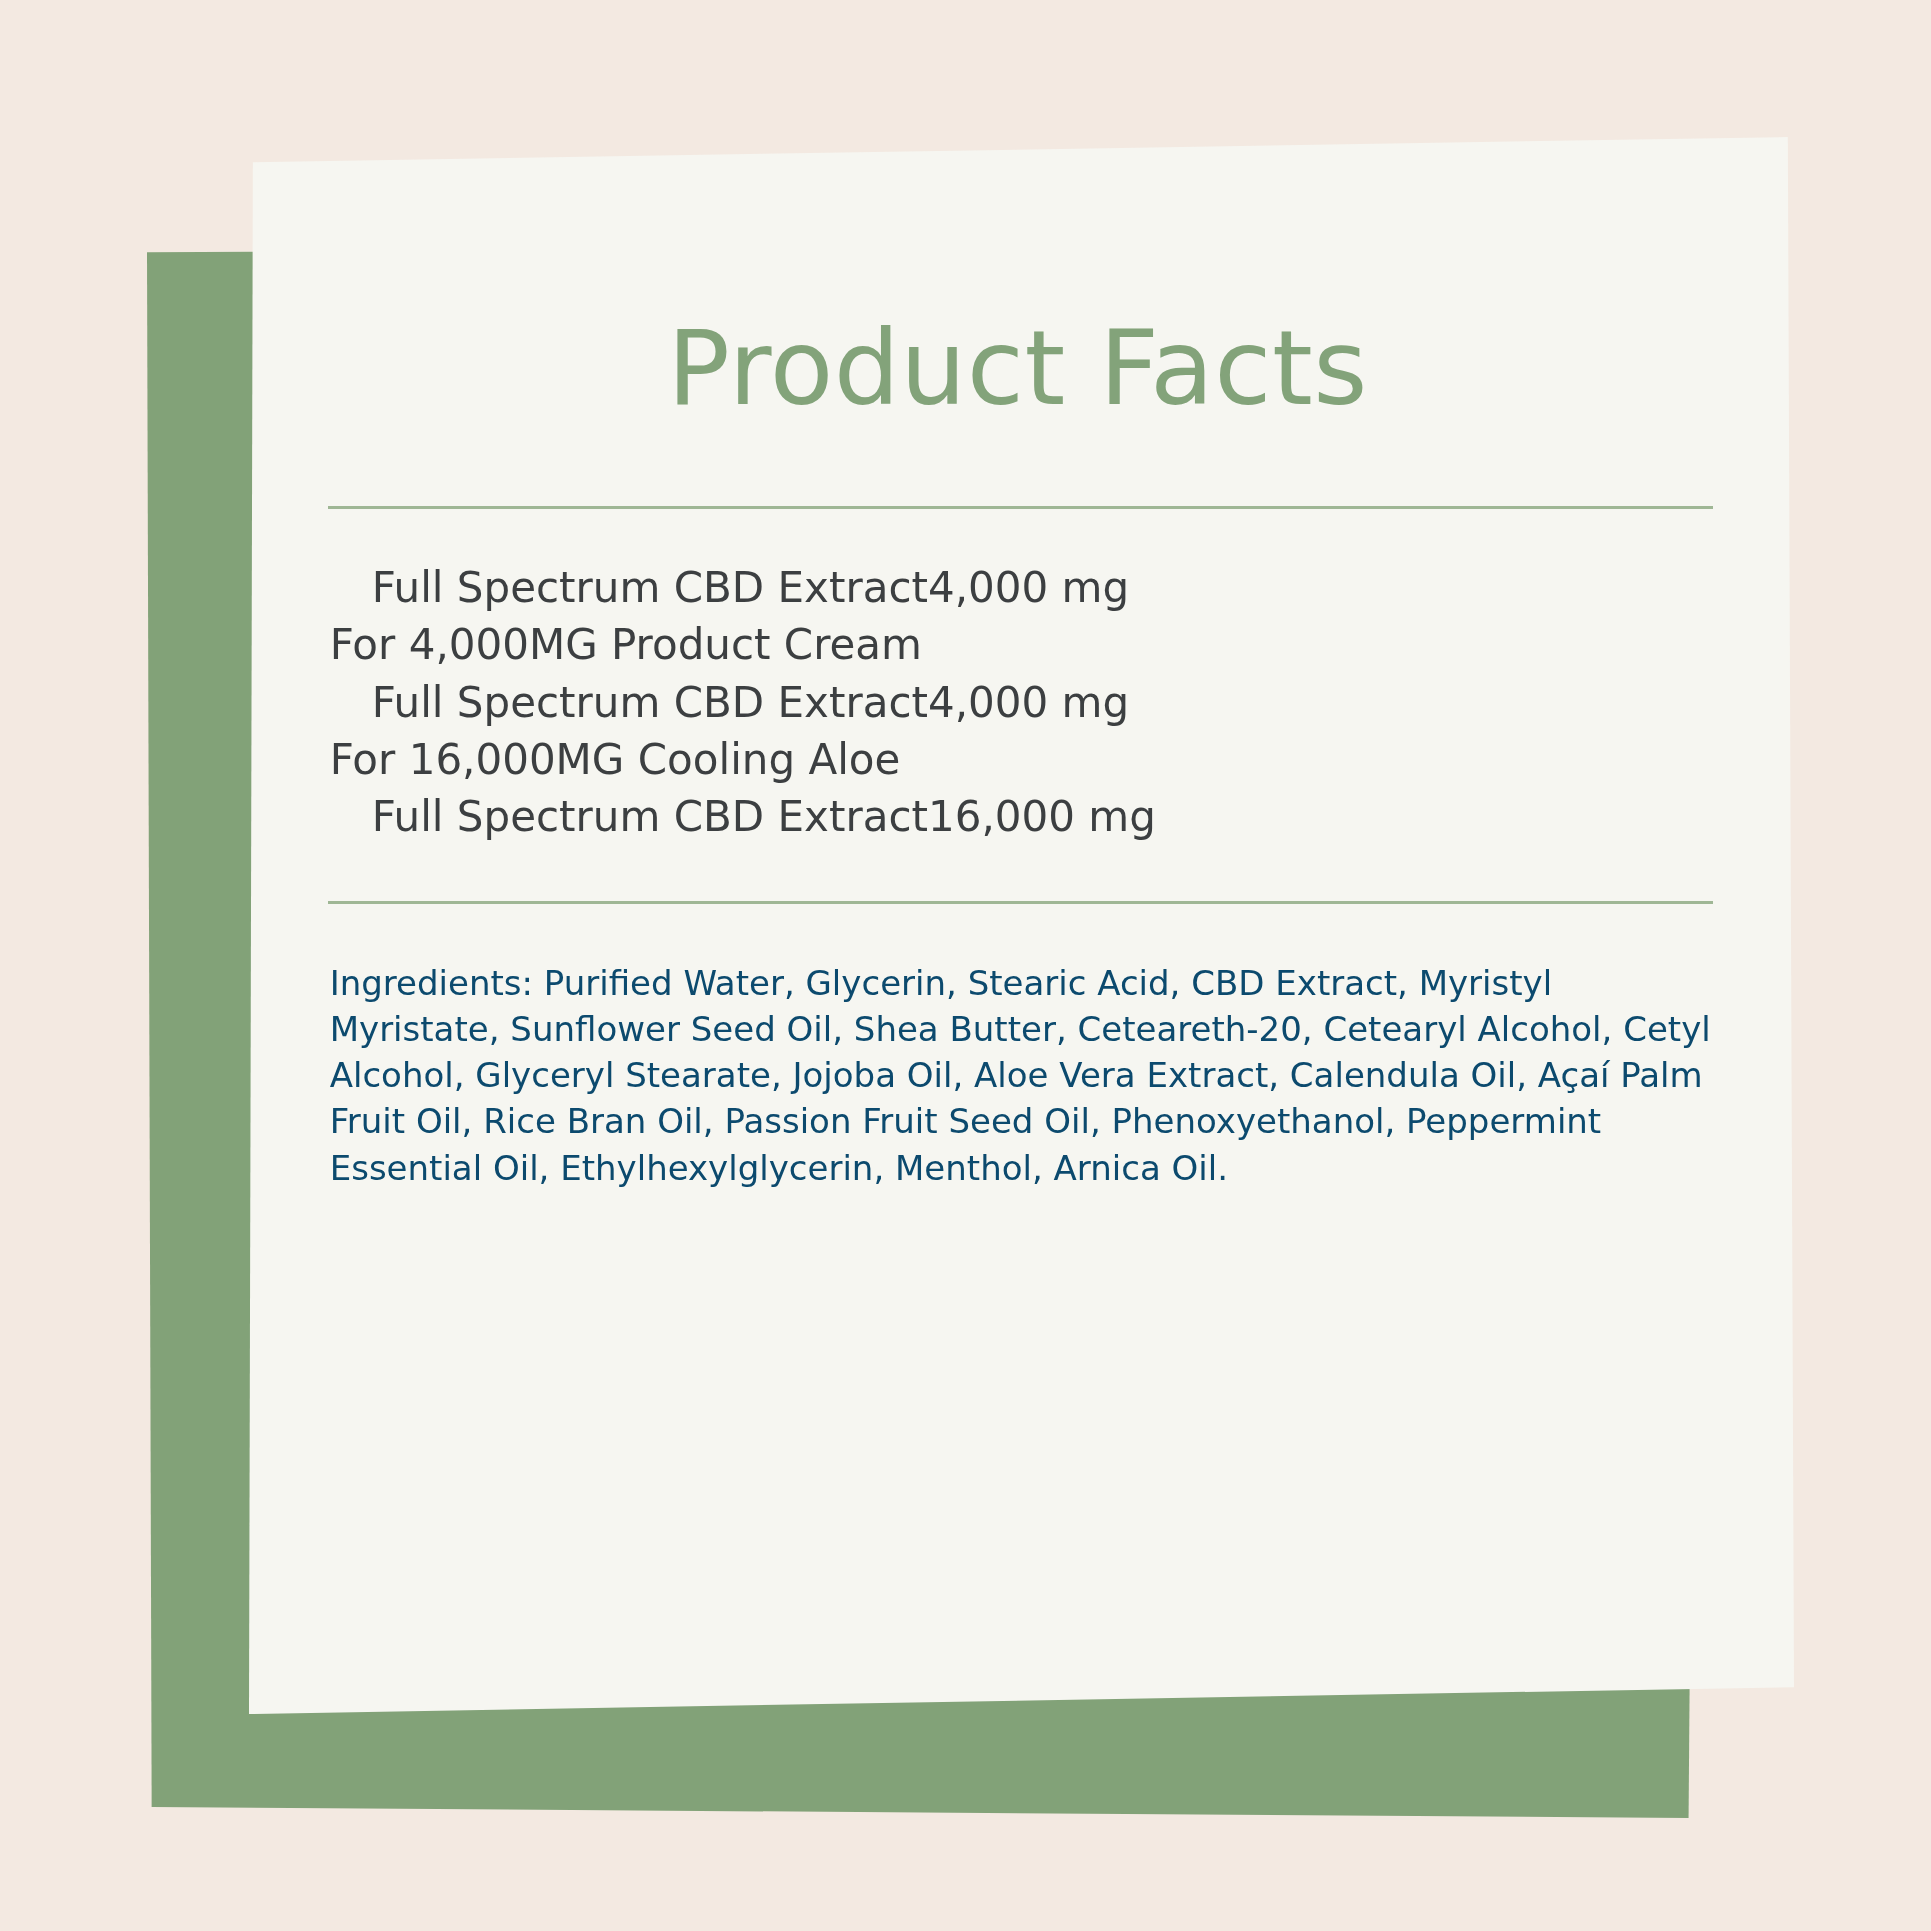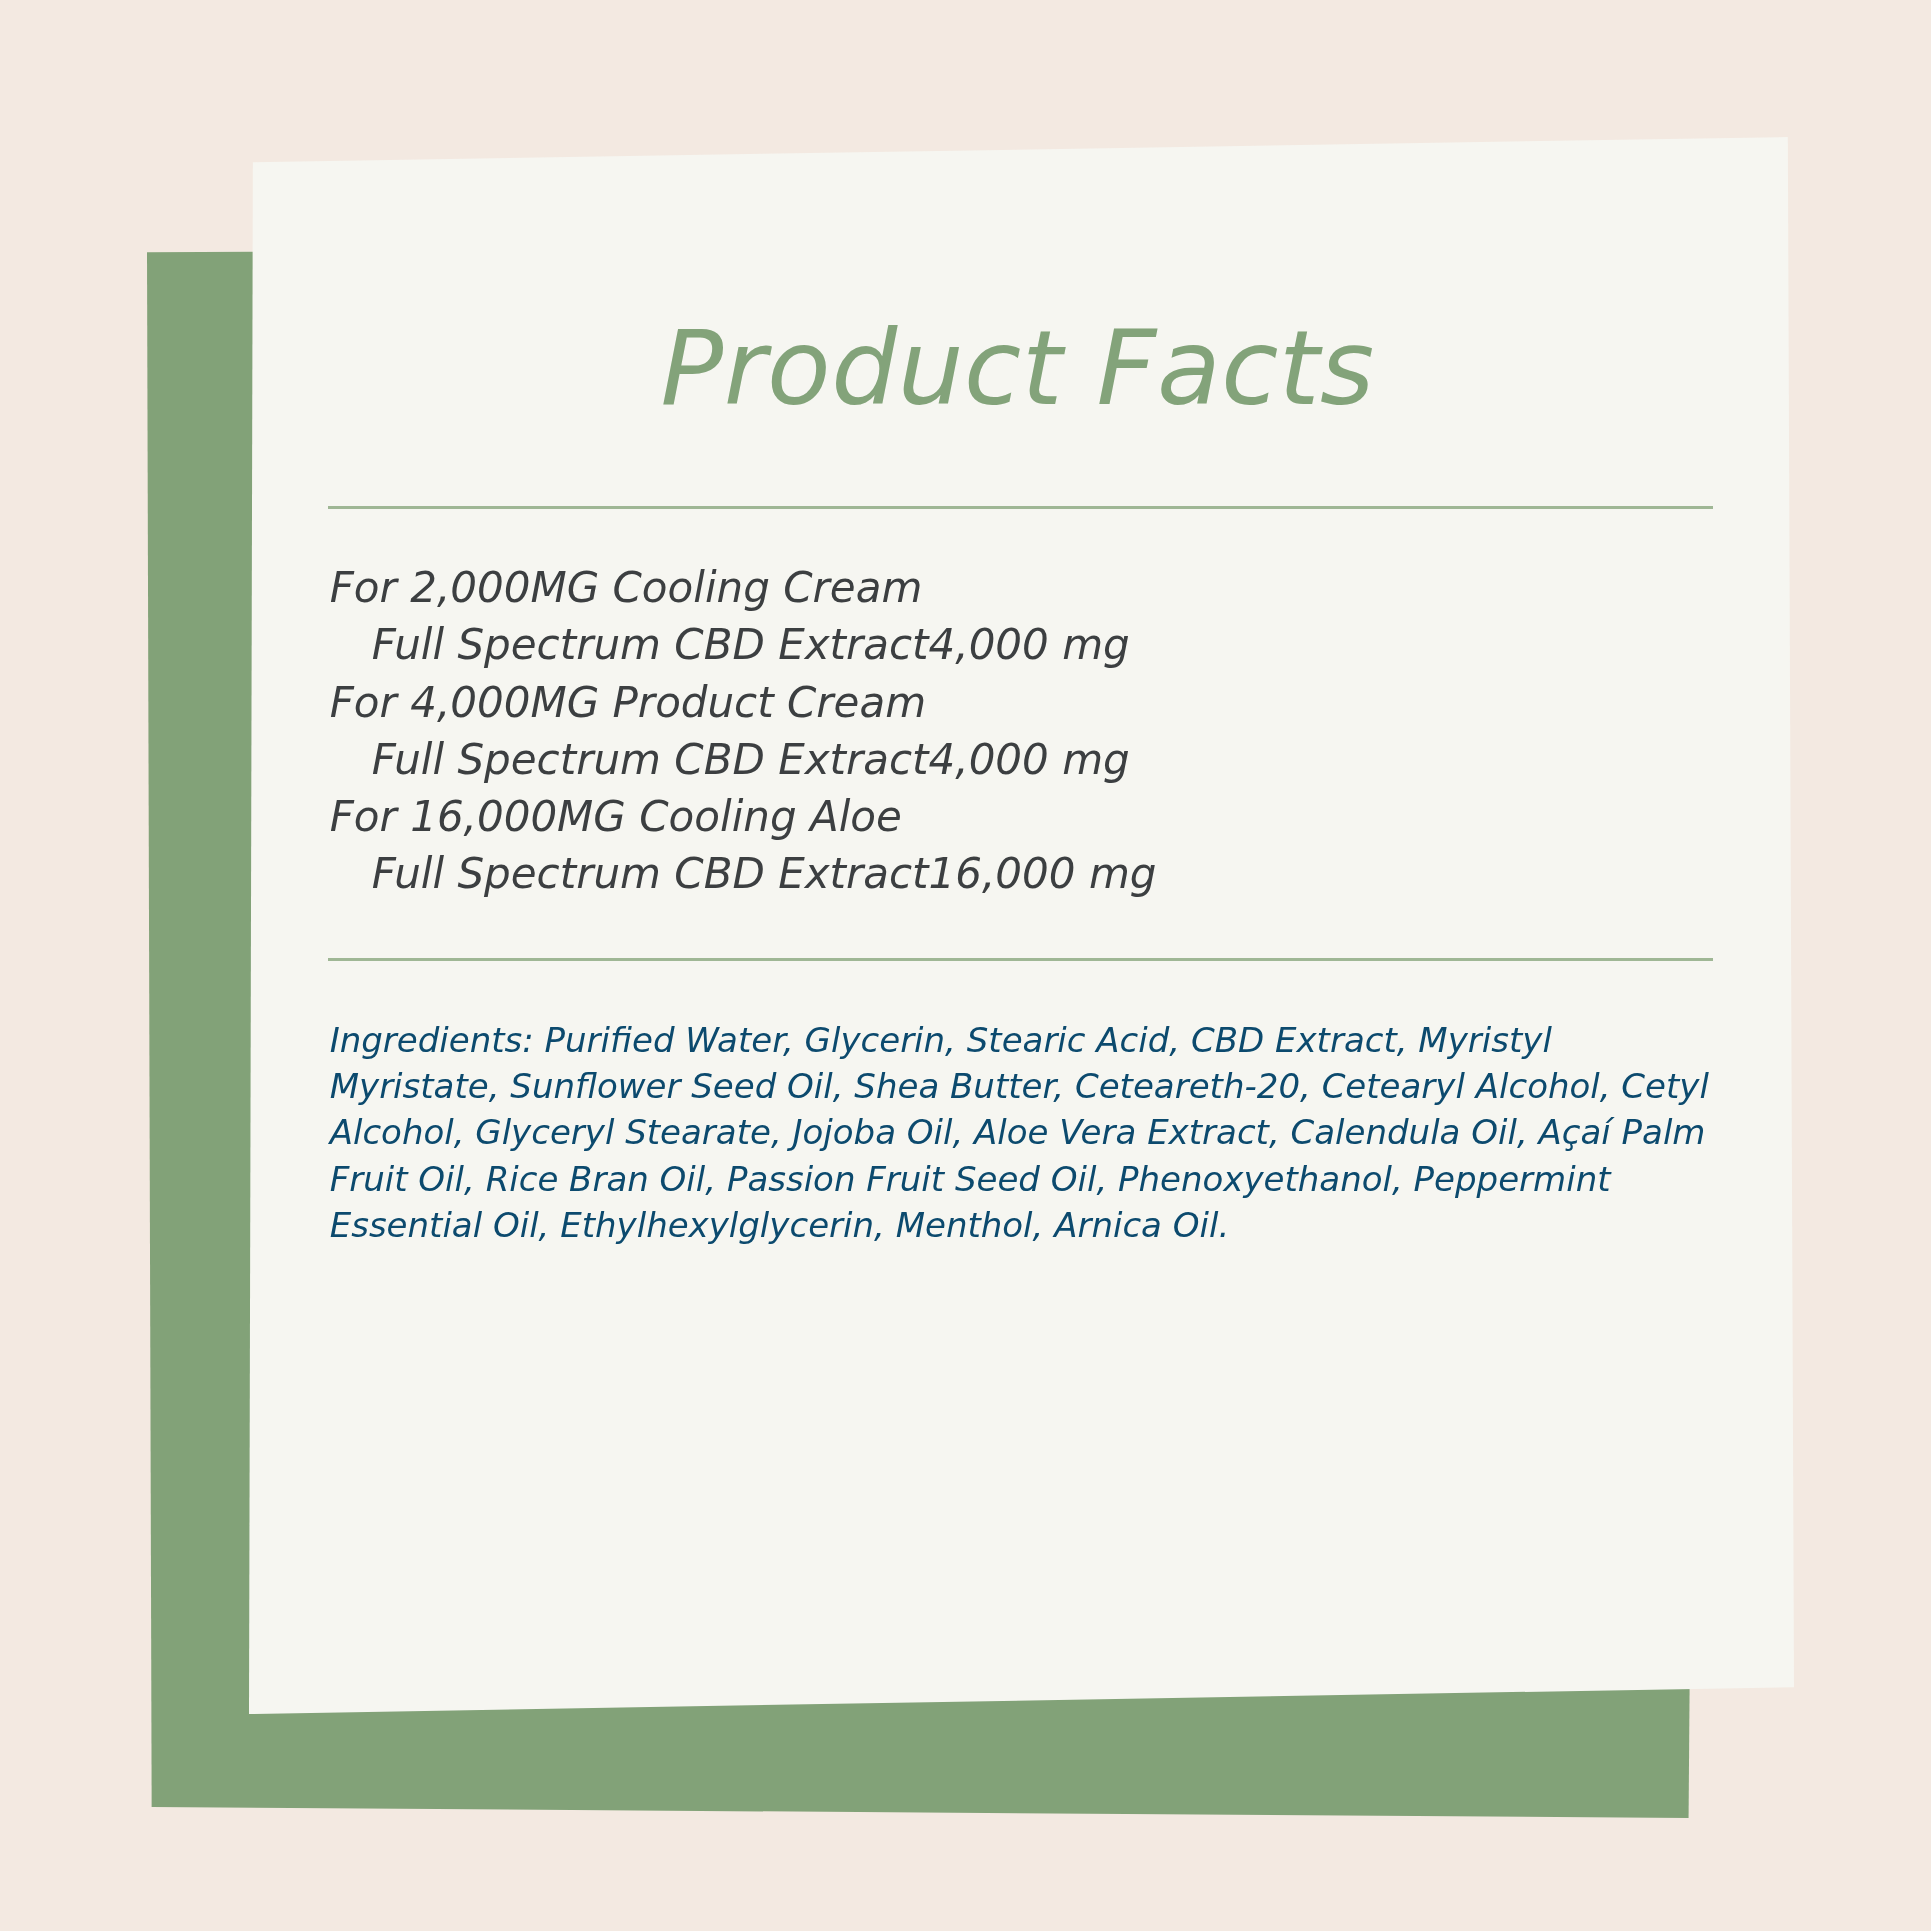--- a/index.html
+++ b/index.html
@@ -11,21 +11,20 @@
     height: 1931px;
     background: #f3e9e1;
     font-family: "DejaVu Sans", sans-serif;
     overflow: hidden;
   }
 
   .canvas {
     position: relative;
     width: 1917px;
     height: 1931px;
-    font-style: italic;
   }
 
   
   .green-block {
     position: absolute;
     left: 147px;
     top: 246px;
     width: 1554px;
     height: 1572px;
     background: #82a278;
@@ -115,21 +114,20 @@
   <div class="card">
     <div class="card-inner">
 
       <h1 class="title">Product Facts</h1>
 
       <div class="rule"></div>
 
       <div class="facts">
 
         <div class="fact-group">
-          <div class="fact-group-label">For 2,000MG Cooling Cream</div>
           <div class="fact-row">
             <span class="name">Full Spectrum CBD Extract</span>
             <span class="amount">4,000 mg</span>
           </div>
         </div>
 
         <div class="fact-group">
           <div class="fact-group-label">For 4,000MG Product Cream</div>
           <div class="fact-row">
             <span class="name">Full Spectrum CBD Extract</span>

